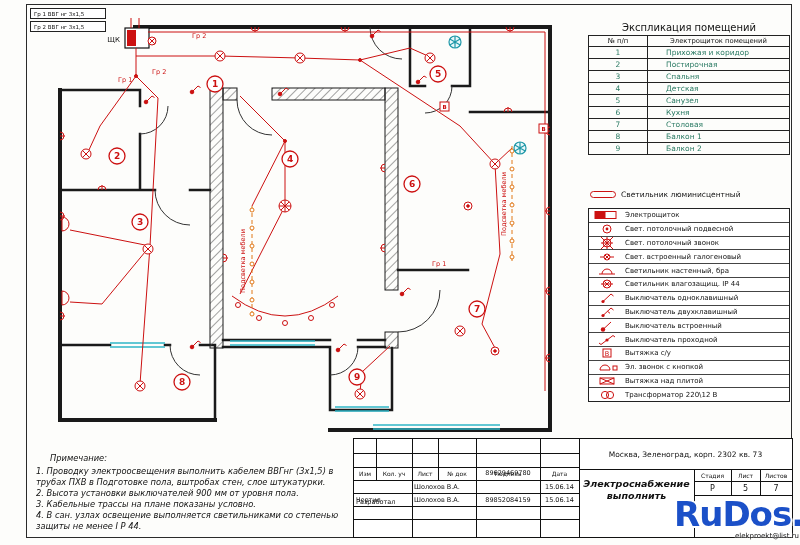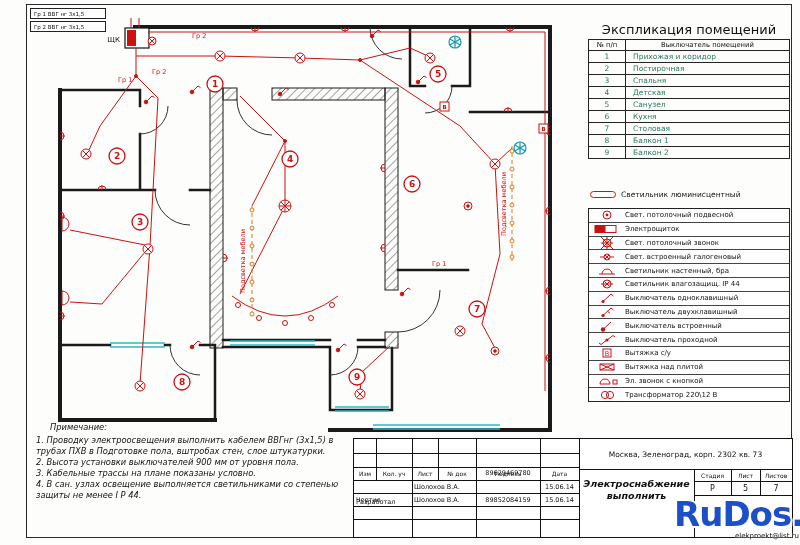--- a/index.html
+++ b/index.html
@@ -7,38 +7,38 @@
   .frame{position:absolute;left:26px;top:4px;width:766px;height:534px;border:1.6px solid #2a2a2a;box-sizing:border-box}
   .grbox{position:absolute;left:30px;width:76px;height:11px;border:1px solid #222;font-size:5.5px;line-height:10px;padding-left:3px;background:#fff;box-sizing:border-box;white-space:nowrap}
   .plan{position:absolute;left:40px;top:6px}
   .plab{fill:#cc1111;font-size:6.5px}
   .klab{fill:#111;font-size:7px}
   .rc circle{fill:#fff;stroke:#cc1111;stroke-width:1.3}
   .rc text{fill:#cc1111;font-size:9px;text-anchor:middle;font-weight:bold}
   .vtx{fill:#cc1111;font-size:5.5px;text-anchor:middle;font-weight:bold}
 
   .expl{position:absolute;left:588px;top:22px;width:202px}
-  .expl-title{font-size:13px;text-align:center;margin-bottom:2px}
+  .expl-title{font-size:10px;text-align:center;margin-bottom:2px}
   table.expl-t{width:100%;border-collapse:collapse}
-  table.expl-t th,table.expl-t td{border:1px solid #222;padding:1px 7px}
+  table.expl-t th,table.expl-t td{border:1px solid #222;padding:1px 18px}
   table.expl-t th{font-size:6.8px;font-weight:normal}
   td.num{width:22px;text-align:center;color:#2a7a63;font-size:7.5px}
   td.nm{color:#2a7a63;font-size:7.5px}
 
   .fluor{position:absolute;left:590px;top:190px;display:flex;align-items:center;gap:5px;font-size:7.5px}
   .pill{width:26px;height:7px;border:1.2px solid #cc1111;border-radius:4px;box-sizing:border-box}
 
   .legend{position:absolute;left:588px;top:208px;width:202px;border:1.2px solid #222;background:#fff;box-sizing:border-box}
   .leg-title{font-size:10.5px;font-weight:bold;font-style:italic;text-align:center;padding:3px 0 2px;border-bottom:1px solid #222}
   .leg-row{display:flex;align-items:center;border-bottom:1px solid #444;height:12.8px}
   .leg-row:last-child{border-bottom:none}
   .leg-sym{flex:0 0 36px;display:flex;justify-content:center;align-items:center}
   .leg-lab{font-size:7px;white-space:nowrap}
 
-  .notes{position:absolute;left:36px;top:422px;width:320px;font-size:8.3px;font-style:italic;line-height:1.32}
+  .notes{position:absolute;left:36px;top:453px;width:320px;font-size:8.3px;font-style:italic;line-height:1.32}
   .notes .ttl{margin-left:14px;margin-bottom:2px}
 
   .stamp{position:absolute;left:353px;top:438px;width:438px;height:98px;border:1.8px solid #111;box-sizing:content-box;background:#fff}
   .stamp .vl{position:absolute;width:1px;background:#111}
   .stamp .hl{position:absolute;height:1px;background:#111}
   .cell{position:absolute;display:flex;align-items:center;justify-content:center;overflow:hidden;white-space:nowrap}
   .cl{justify-content:flex-start;padding-left:2px;box-sizing:border-box}
   .f6{font-size:6px}.f65{font-size:6.5px}.f75{font-size:7.5px}.f8{font-size:8px}
   .proj{font-size:9.5px;font-weight:bold;font-style:italic;flex-direction:column;justify-content:flex-start;padding-top:9px;line-height:1.25}
 
@@ -360,21 +360,21 @@
     <text class="plab" transform="translate(466,198) rotate(-90)" text-anchor="middle">Подсветка мебели</text>
   </g>
 </svg>
 
 <div class="expl">
   <div class="expl-title">Экспликация помещений</div>
   <table class="expl-t">
     <tbody>
         <tr>
           <th style="width:22px">№ п/п</th>
-          <th>Выключатель помещений</th>
+          <th>Электрощиток помещений</th>
         </tr>
     <tr>
           <td class="num">1</td>
           <td class="nm">Прихожая и коридор</td>
         </tr>
     <tr>
           <td class="num">2</td>
           <td class="nm">Постирочная</td>
         </tr>
     <tr>
@@ -412,38 +412,38 @@
 <div class="fluor">
   <span class="pill"></span>
   <span>Светильник люминисцентный</span>
 </div>
 
 <div class="legend">
 
   <div class="leg-row">
     <span class="leg-sym">
         <svg width="30" height="12" viewBox="0 0 30 12">
+          <rect x="3" y="2.5" width="21" height="7" fill="none" stroke="#cc1111"></rect>
+          <rect x="3" y="2.5" width="10.5" height="7" fill="#cc1111"></rect>
+        </svg>
+      </span>
+    <span class="leg-lab">Электрощиток</span>
+  </div>
+  <div class="leg-row">
+    <span class="leg-sym">
+        <svg width="30" height="12" viewBox="0 0 30 12">
           <circle cx="15" cy="6" r="4" fill="none" stroke="#cc1111"></circle>
           <circle cx="15" cy="6" r="1.4" fill="#cc1111"></circle>
         </svg>
       </span>
     <span class="leg-lab">Свет. потолочный подвесной</span>
   </div>
   <div class="leg-row">
     <span class="leg-sym">
         <svg width="30" height="12" viewBox="0 0 30 12">
-          <rect x="3" y="2.5" width="21" height="7" fill="none" stroke="#cc1111"></rect>
-          <rect x="3" y="2.5" width="10.5" height="7" fill="#cc1111"></rect>
-        </svg>
-      </span>
-    <span class="leg-lab">Электрощиток</span>
-  </div>
-  <div class="leg-row">
-    <span class="leg-sym">
-        <svg width="30" height="12" viewBox="0 0 30 12">
           <circle cx="15" cy="6" r="4" fill="none" stroke="#cc1111"></circle>
           <path d="M9,0 L21,12 M9,12 L21,0 M15,0 V12 M9,6 H21" stroke="#cc1111" fill="none"></path>
         </svg>
       </span>
     <span class="leg-lab">Свет. потолочный звонок</span>
   </div>
   <div class="leg-row">
     <span class="leg-sym">
         <svg width="30" height="12" viewBox="0 0 30 12">
           <circle cx="15" cy="6" r="3" fill="none" stroke="#cc1111"></circle>
@@ -511,34 +511,34 @@
         <svg width="30" height="12" viewBox="0 0 30 12">
           <rect x="11" y="2" width="8" height="8" fill="none" stroke="#cc1111"></rect>
           <text x="15" y="8.6" font-size="6.5" fill="#cc1111" text-anchor="middle" font-family="DejaVu Sans, sans-serif">В</text>
         </svg>
       </span>
     <span class="leg-lab">Вытяжка   с/у</span>
   </div>
   <div class="leg-row">
     <span class="leg-sym">
         <svg width="30" height="12" viewBox="0 0 30 12">
+          <path d="M8,9 A5,5 0 0 1 18,9 Z" fill="none" stroke="#cc1111"></path>
+          <rect x="21" y="5" width="4" height="4" fill="none" stroke="#cc1111"></rect>
+        </svg>
+      </span>
+    <span class="leg-lab">Эл. звонок с кнопкой</span>
+  </div>
+  <div class="leg-row">
+    <span class="leg-sym">
+        <svg width="30" height="12" viewBox="0 0 30 12">
           <rect x="8" y="3" width="14" height="6" fill="none" stroke="#cc1111"></rect>
           <path d="M8,3 L22,9 M8,9 L22,3" stroke="#cc1111" fill="none"></path>
         </svg>
       </span>
     <span class="leg-lab">Вытяжка   над плитой</span>
-  </div>
-  <div class="leg-row">
-    <span class="leg-sym">
-        <svg width="30" height="12" viewBox="0 0 30 12">
-          <path d="M8,9 A5,5 0 0 1 18,9 Z" fill="none" stroke="#cc1111"></path>
-          <rect x="21" y="5" width="4" height="4" fill="none" stroke="#cc1111"></rect>
-        </svg>
-      </span>
-    <span class="leg-lab">Эл. звонок с кнопкой</span>
   </div>
   <div class="leg-row">
     <span class="leg-sym">
         <svg width="30" height="12" viewBox="0 0 30 12">
           <circle cx="13" cy="6" r="3.6" fill="none" stroke="#cc1111"></circle>
           <circle cx="18" cy="6" r="3.6" fill="none" stroke="#cc1111"></circle>
         </svg>
       </span>
     <span class="leg-lab">Трансформатор  220\12 В</span>
   </div>

